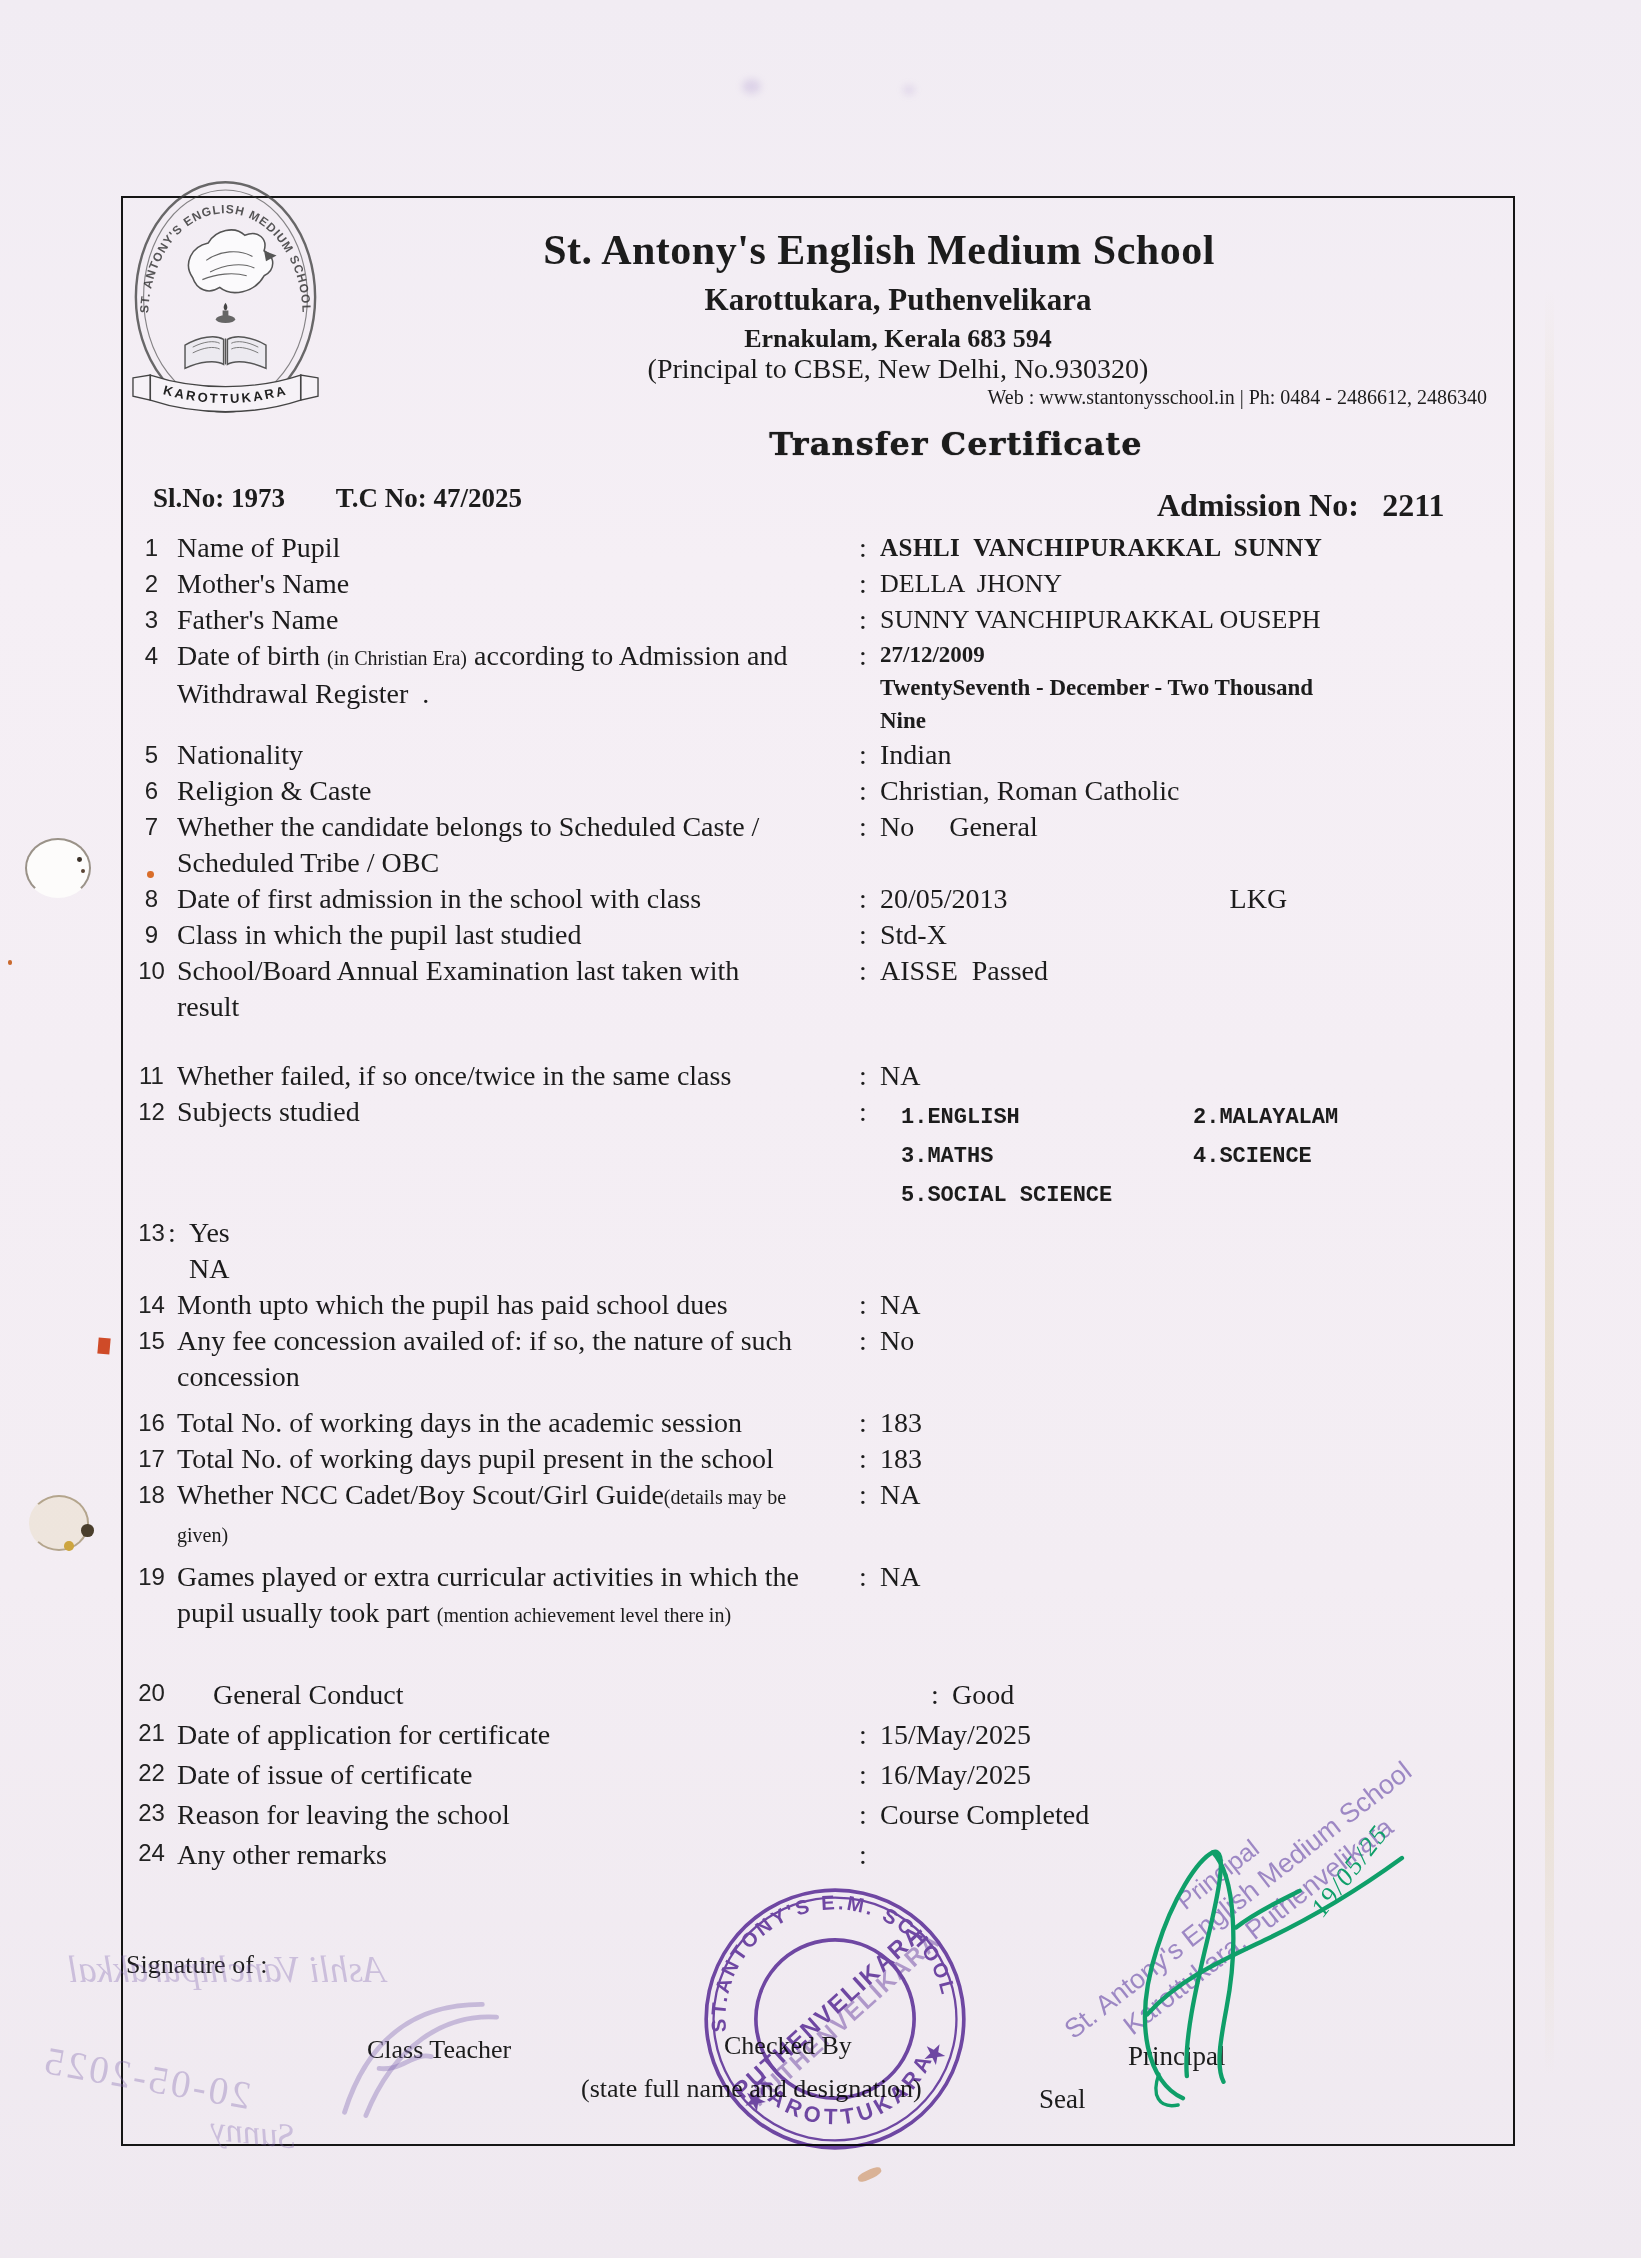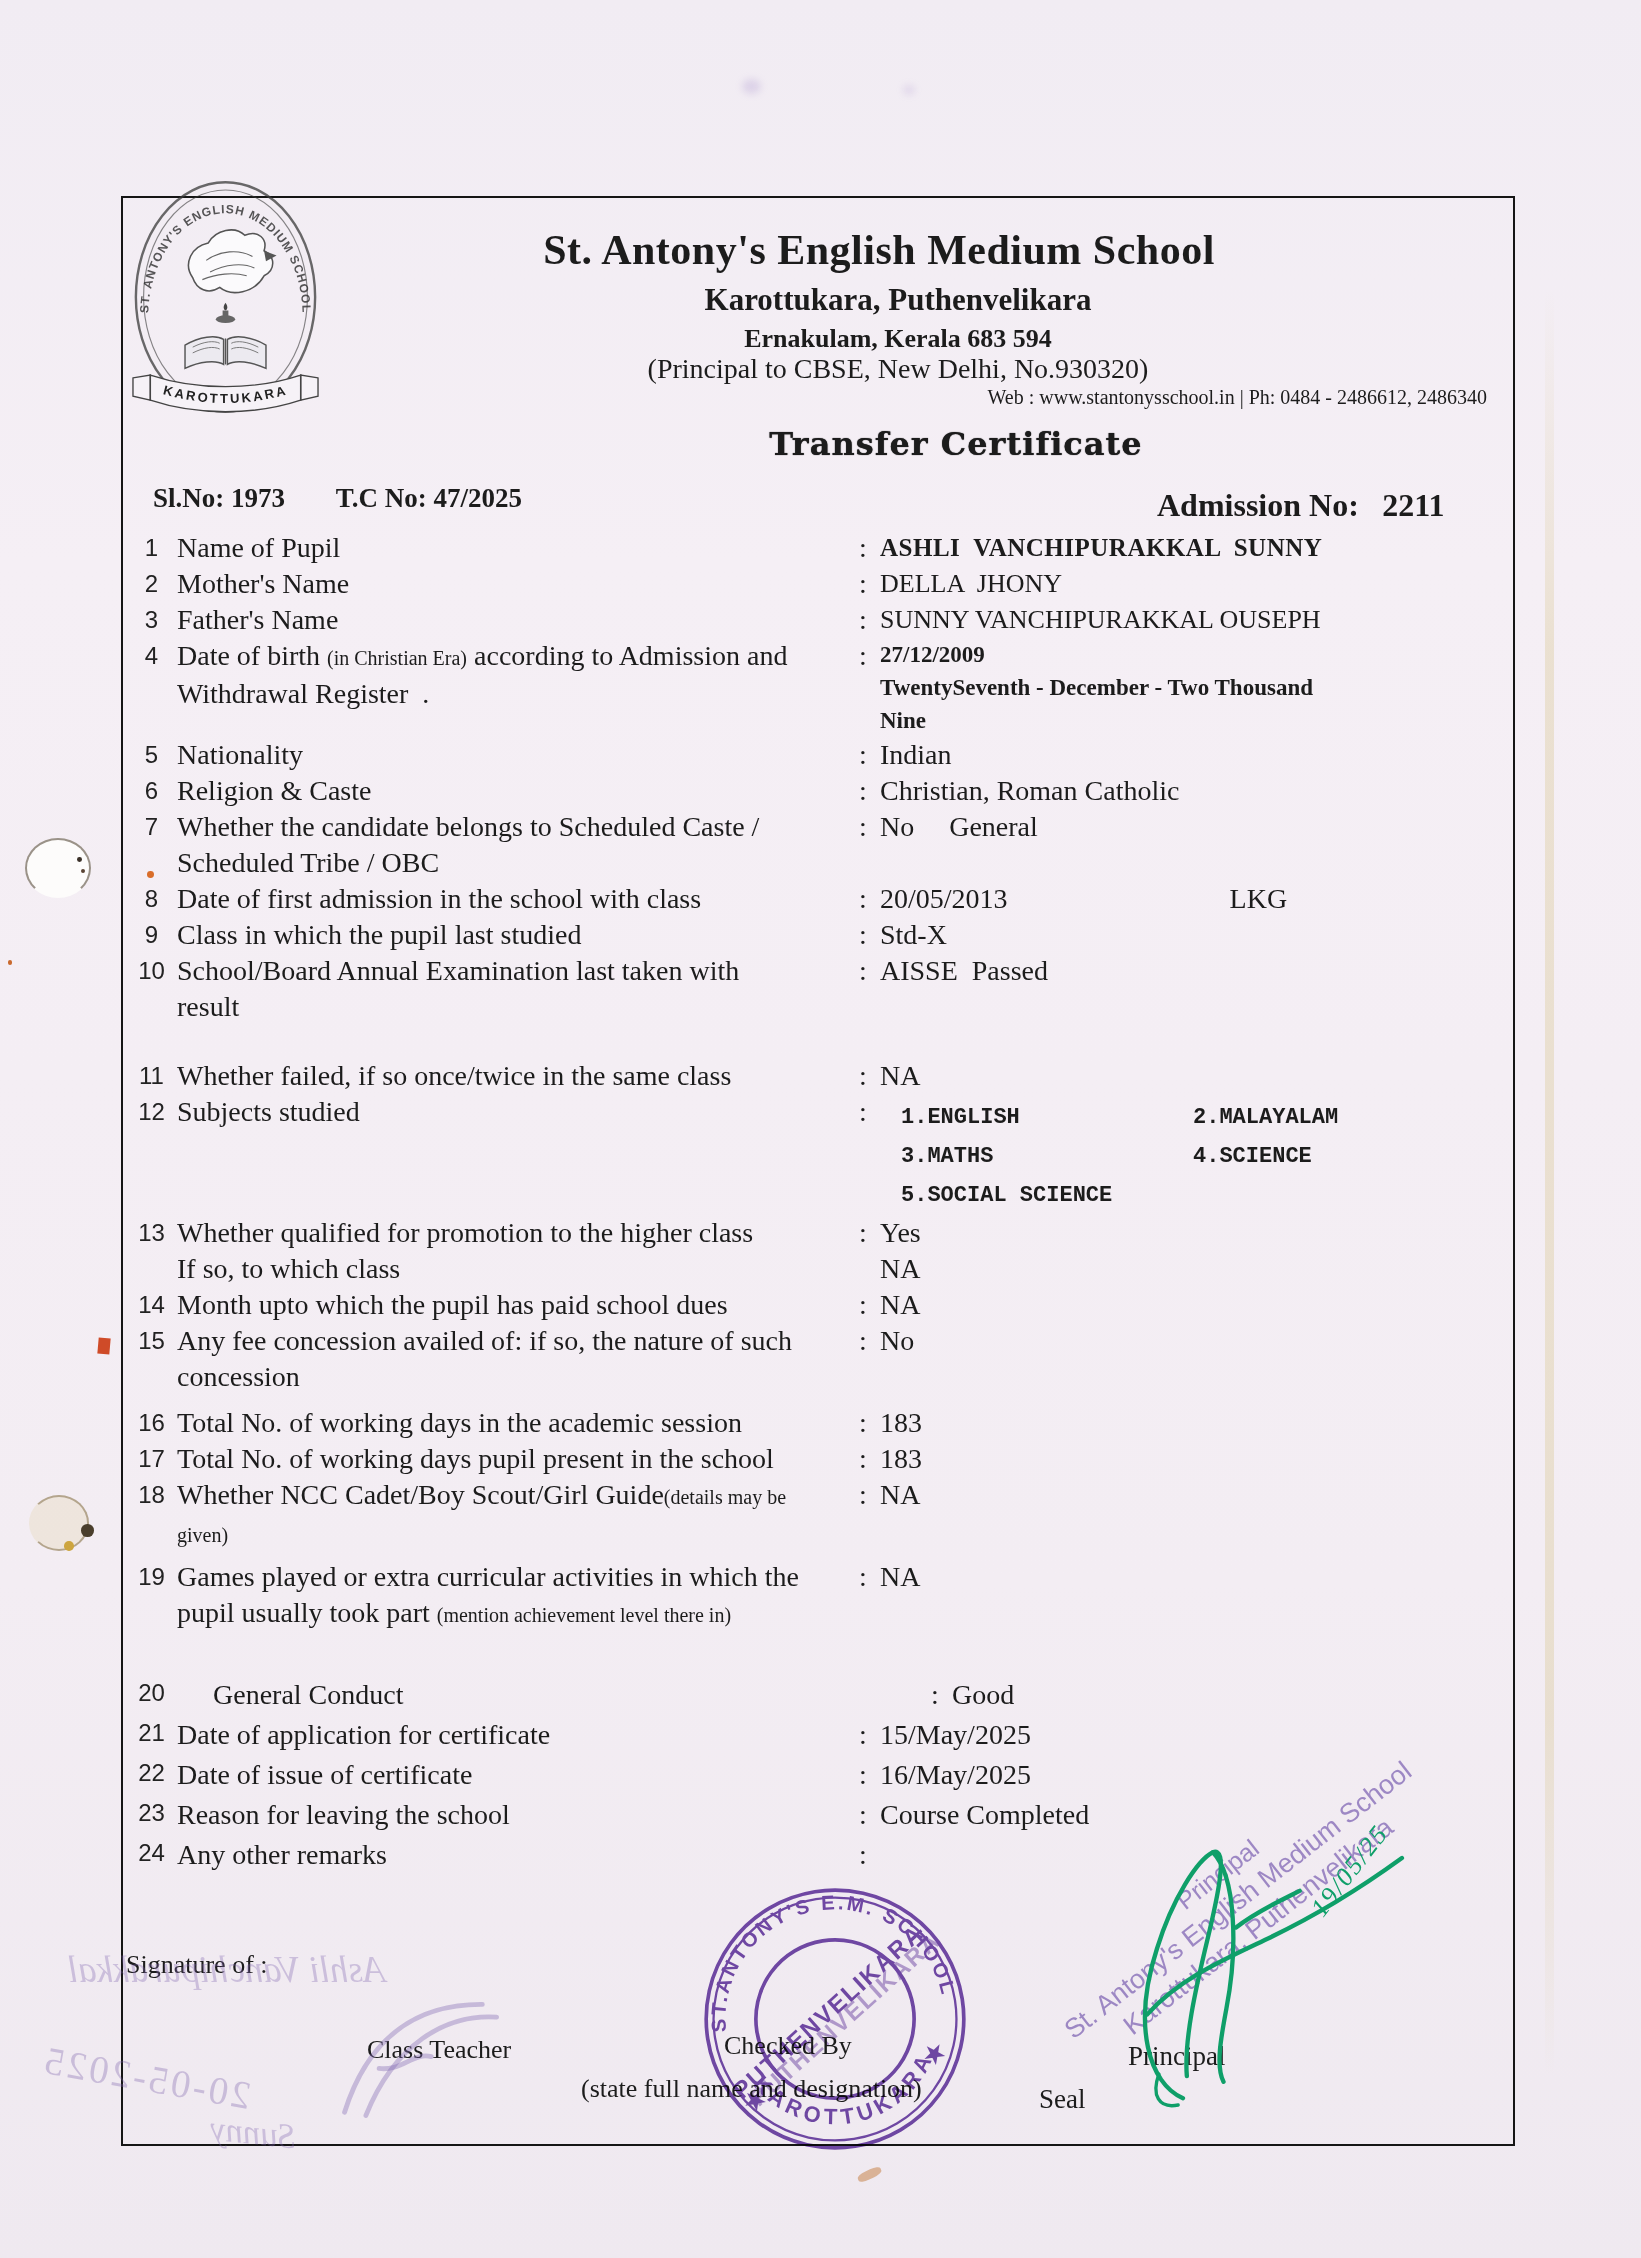--- a/index.html
+++ b/index.html
@@ -296,24 +296,20 @@
           <div class="subj">2.MALAYALAM</div>
           <div class="subj">3.MATHS</div>
           <div class="subj">4.SCIENCE</div>
           <div class="subj">5.SOCIAL SCIENCE</div>
           <div class="subj"></div>
         </div>
       </div>
     </div>
     <div class="row row-13">
       <div class="num">13</div>
-      <div class="label">
-        <div class="lab-line"><span>Whether qualified for promotion to the higher class</span></div>
-        <div class="lab-line"><span>If so, to which class</span></div>
-      </div>
       <div class="value">
         <div class="colon">:</div>
         <div class="val-lines">
           <div class="val-line">Yes</div>
           <div class="val-line">NA</div>
         </div>
       </div>
     </div>
     <div class="row row-14">
       <div class="num">14</div>

